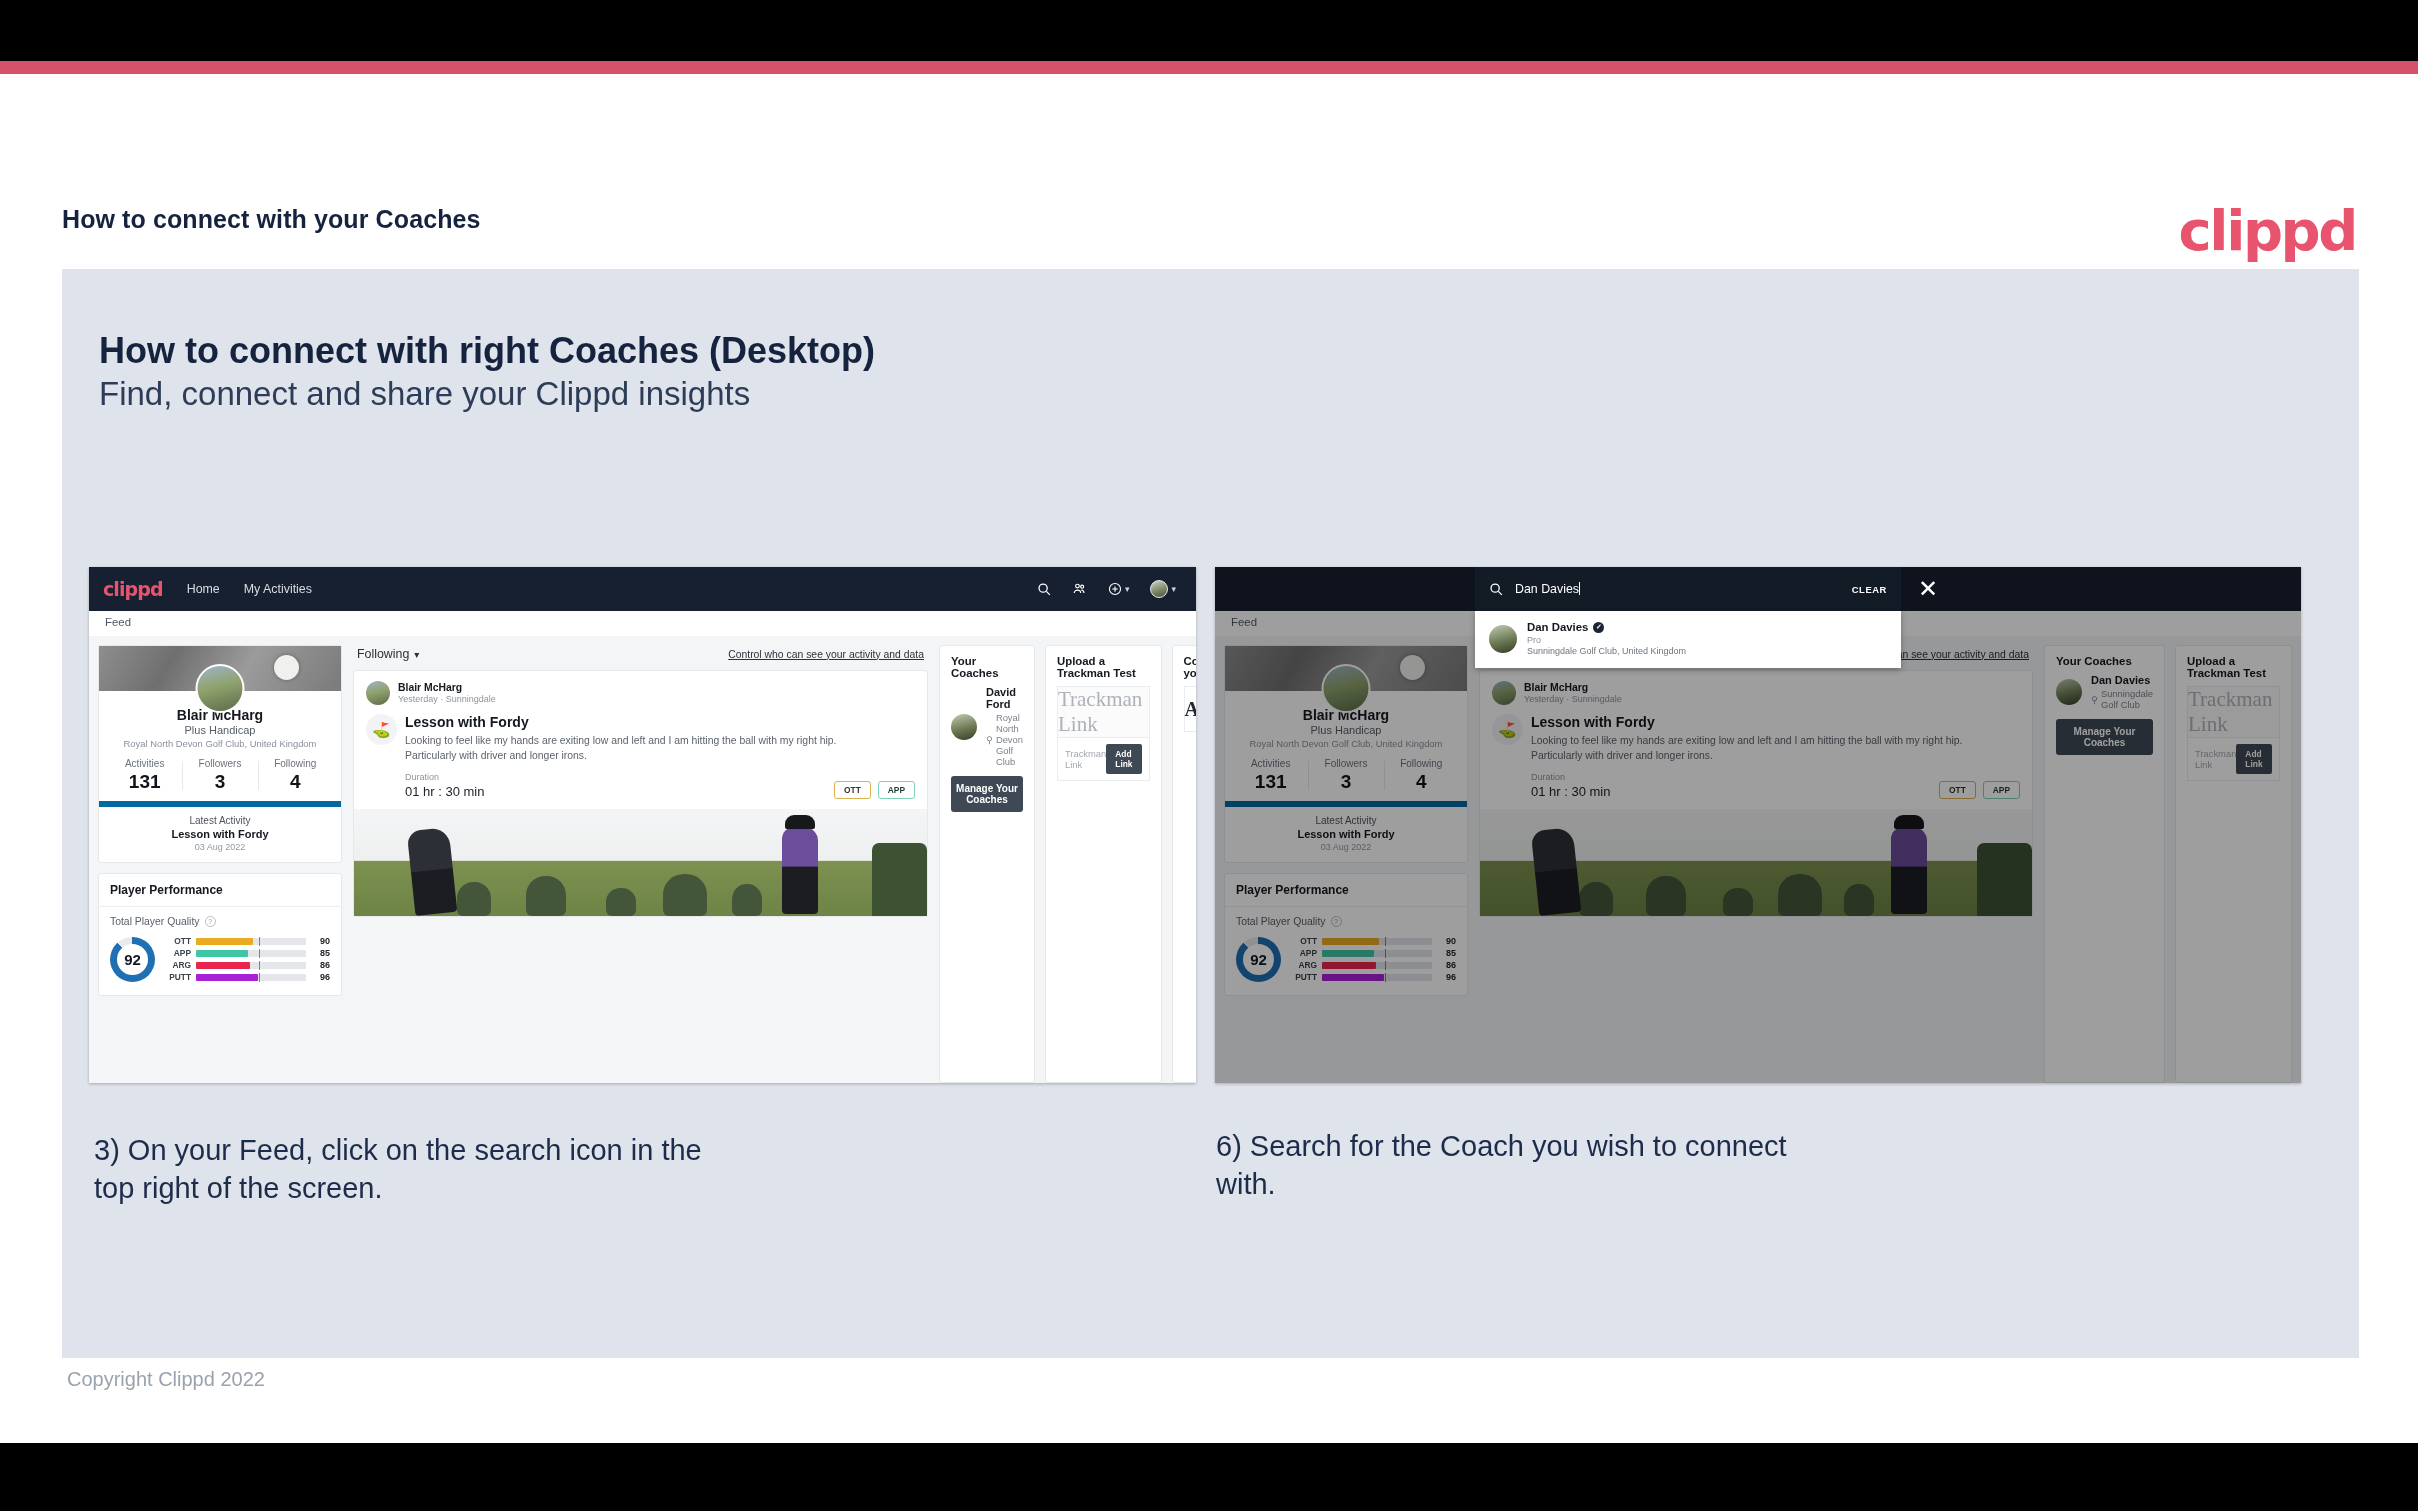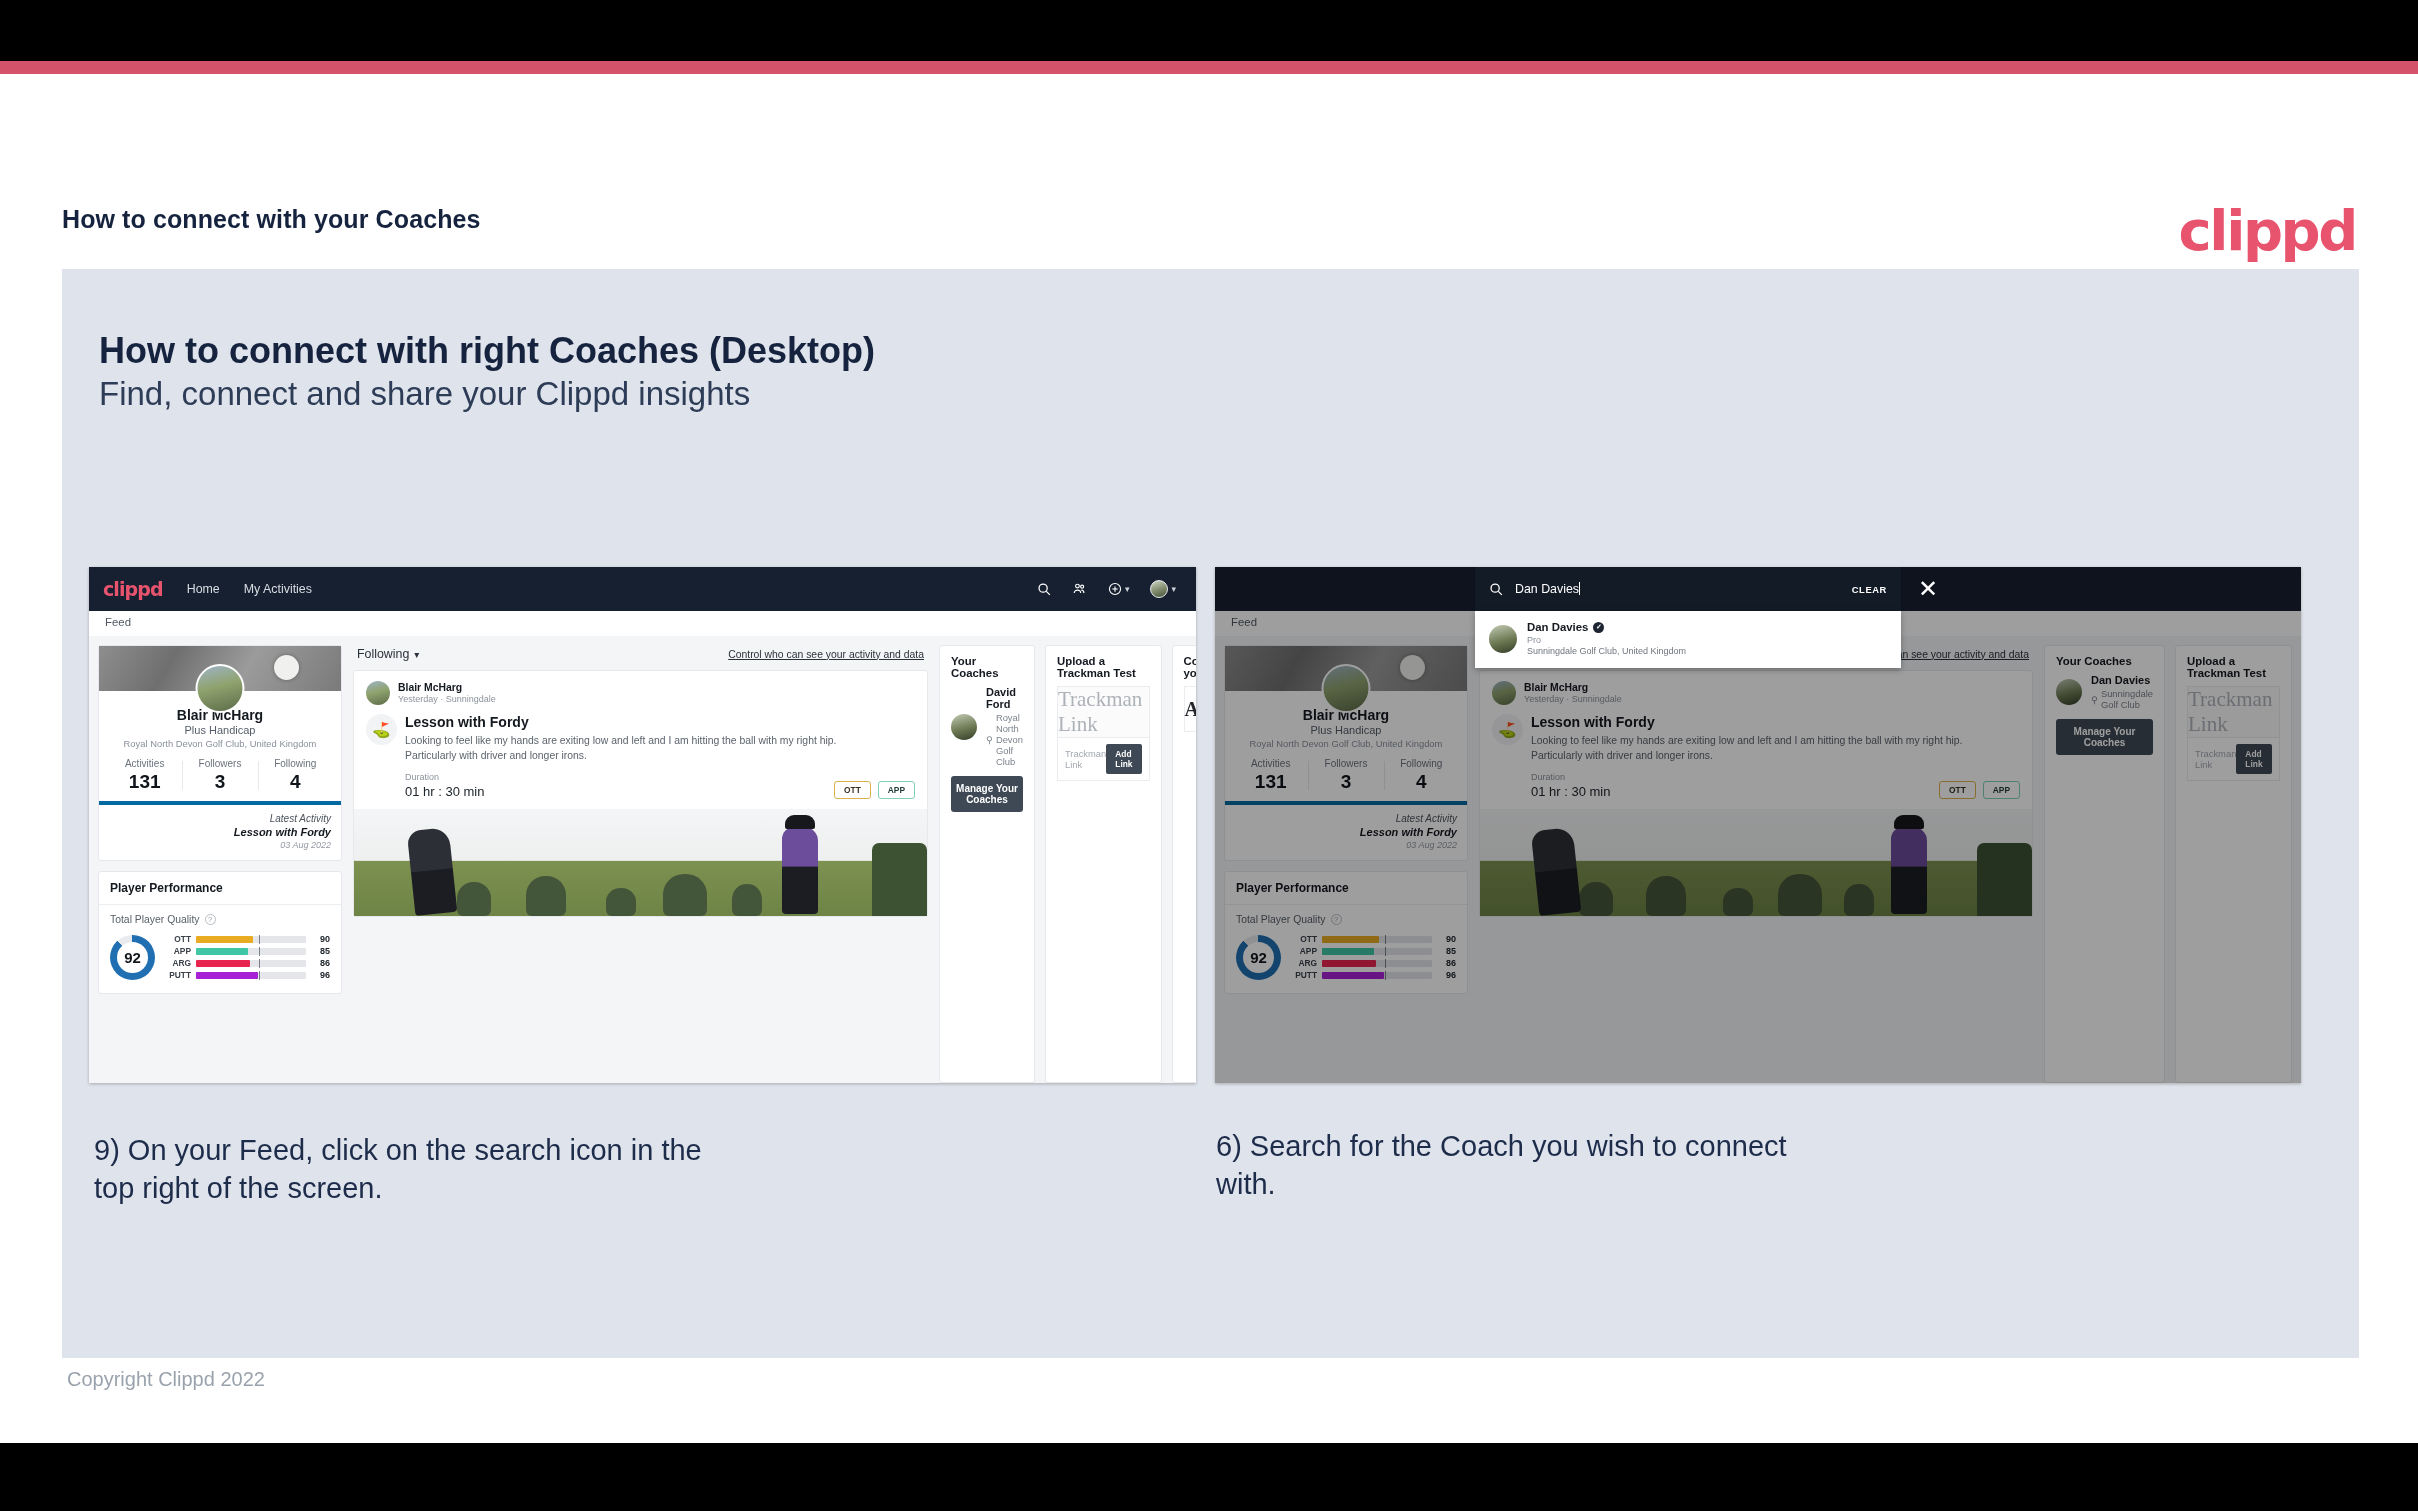--- a/index.html
+++ b/index.html
@@ -123,21 +123,21 @@
   .prof-name { font-size:14px; font-weight:700; color:#14181f; }
   .prof-handi { font-size:11px; color:#555d68; margin-top:1px; }
   .prof-club { font-size:9.4px; color:#8a919b; margin-top:2px; }
   .stats { display:flex; margin-top:9px; }
   .stat { flex:1; text-align:center; position:relative; }
   .stat + .stat::before {
     content:""; position:absolute; left:0; top:3px; bottom:3px; width:1px; background:#e6e8ec;
   }
   .stat-lbl { font-size:10px; color:#6b727c; }
   .stat-val { font-size:19px; font-weight:700; color:#10151c; margin-top:2px; }
-  .latest { border-top:4px solid #0369a1; padding:8px 10px 10px; text-align:right;font-style:italic; }
+  .latest { border-top:6px solid #0369a1; padding:8px 10px 10px; text-align:center; }
   .lat-lbl { font-size:10px; color:#4c535d; }
   .lat-title { font-size:11px; font-weight:700; color:#14181f; margin-top:2px; }
   .lat-date { font-size:9px; color:#949aa3; margin-top:2px; }
 
   
   .pp-head { padding:9px 11px; border-bottom:1px solid #eceef1; font-size:12px; font-weight:700; color:#14181f; }
   .pp-body { padding:9px 11px 12px; }
   .pp-tpq { font-size:10.4px; color:#596069; display:flex; align-items:center; gap:5px; }
   .qmark {
     width:11px; height:11px; border-radius:50%; border:1px solid #b9bec6;
@@ -289,21 +289,21 @@
 <div class="slide-header">
   <div class="header-title">How to connect with your Coaches</div>
   <div class="brand-logo">clippd</div>
   <div class="header-rule"></div>
 </div>
 
 <div class="panel"></div>
 <div class="panel-title">How to connect with right Coaches (Desktop)</div>
 <div class="panel-sub">Find, connect and share your Clippd insights</div>
 
-<div class="caption one">9) On your Feed, click on the search icon in the top right of the screen.</div>
+<div class="caption one">3) On your Feed, click on the search icon in the top right of the screen.</div>
 <div class="caption two">6) Search for the Coach you wish to connect with.</div>
 <div class="copyright">Copyright Clippd 2022</div>
 
 <div class="shot shot1">
 
   <div class="appbar">
     <div class="logo">clippd</div>
     <div class="navlink">Home</div>
     <div class="navlink">My Activities</div>
     <div class="spacer"></div>

